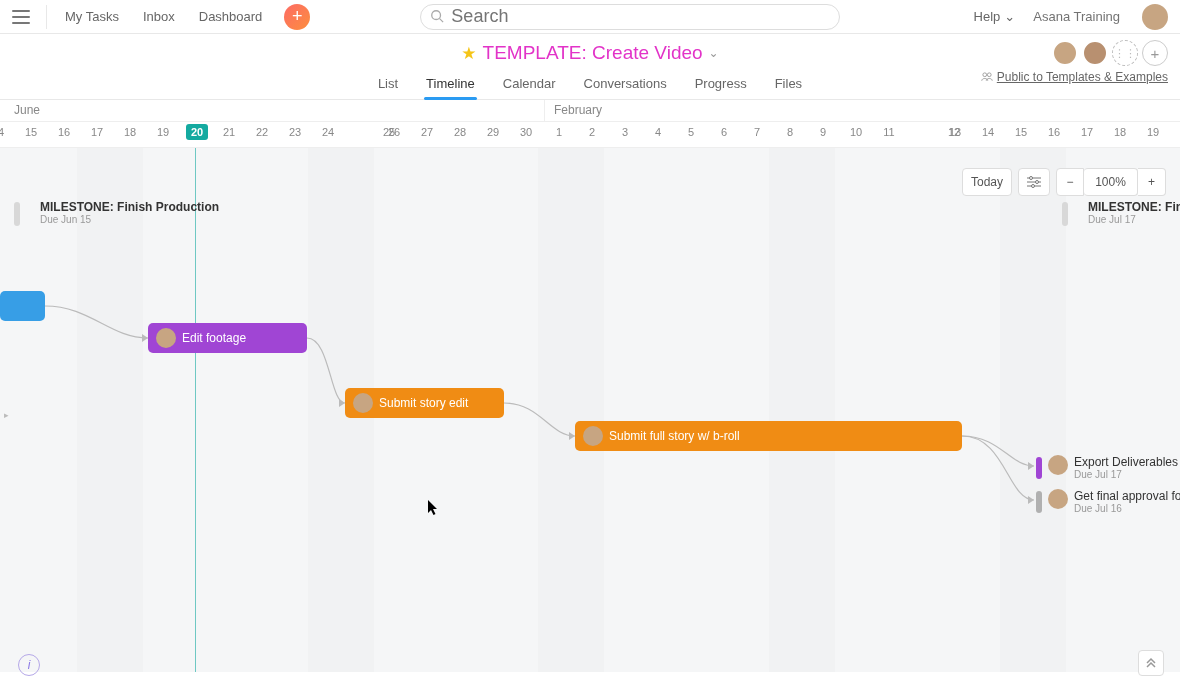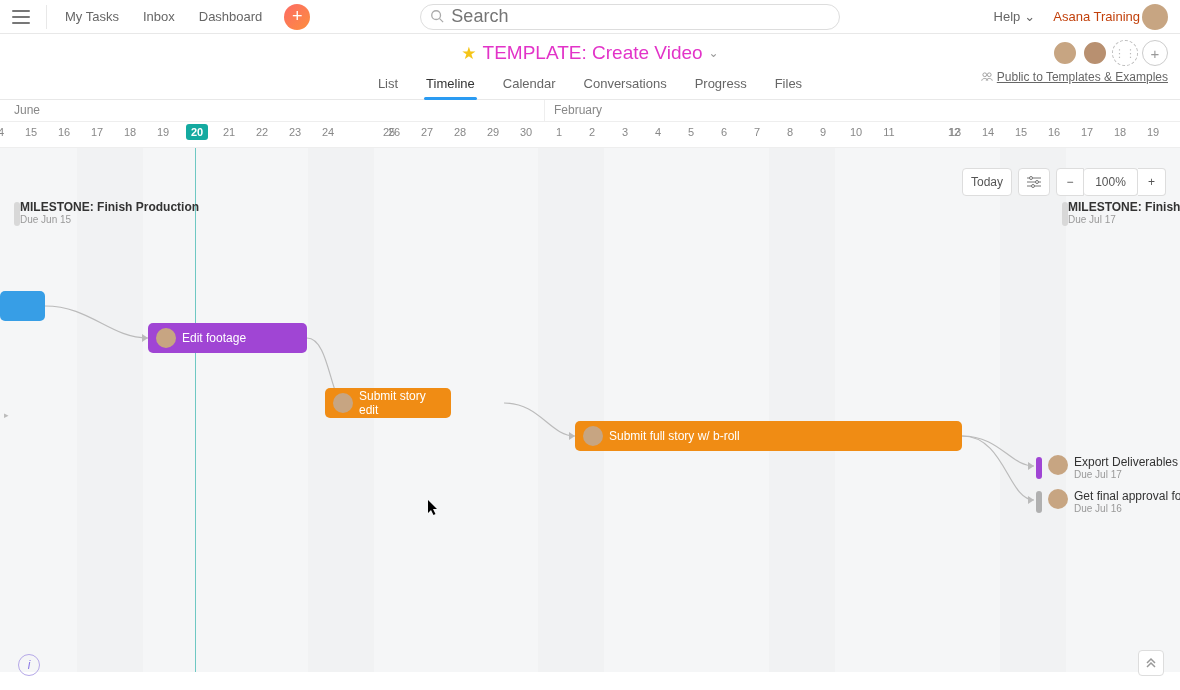--- a/index.html
+++ b/index.html
@@ -10,21 +10,21 @@
 .hamburger { width: 18px; height: 14px; display: flex; flex-direction: column; justify-content: space-between; cursor: pointer; margin-right: 16px; }
 .hamburger span { height: 2px; background: #777; border-radius: 1px; }
 .top-divider { width: 1px; height: 24px; background: #e8e8e8; margin: 0 6px 0 0; }
 .nav-link { color: #666; padding: 0 12px; cursor: pointer; font-size: 13px; }
 .plus-circle { width: 26px; height: 26px; border-radius: 50%; background: linear-gradient(135deg, #fd6b65, #fc8e3e); color: #fff; display: flex; align-items: center; justify-content: center; font-size: 18px; margin-left: 10px; cursor: pointer; }
 .search-wrap { margin-left: 110px; position: relative; }
 .search-input { width: 420px; height: 26px; border: 1px solid #ddd; border-radius: 13px; padding: 0 12px 0 30px; font-size: 18px; color: #555; outline: none; }
 .search-icon { position: absolute; left: 10px; top: 5px; width: 14px; height: 14px; }
 .spacer { flex: 1; }
 .help-link { color: #666; cursor: pointer; display: flex; align-items: center; gap: 4px; margin-right: 18px; }
-.username { color: #c2410c; margin-right: 2px; }
+.username { color: #737373; margin-right: 22px; }
 .avatar-img { width: 26px; height: 26px; border-radius: 50%; background: #c7a582; display: inline-block; }
 
 
 .project-header { text-align: center; padding-top: 8px; position: relative; }
 .project-title { color: #e233c8; font-weight: 500; font-size: 19px; display: inline-flex; align-items: center; gap: 6px; }
 .star { color: #f5c518; font-size: 17px; }
 .chev { color: #999; font-size: 12px; }
 .tabs { display: flex; justify-content: center; gap: 24px; margin-top: 8px; border-bottom: 1px solid #e8e8e8; }
 .tab { color: #666; padding: 4px 2px 8px; cursor: pointer; font-size: 13px; position: relative; }
 .tab.active { color: #333; }
@@ -53,21 +53,21 @@
 
 .tl-controls { position: absolute; top: 20px; right: 14px; display: flex; gap: 6px; }
 .ctrl-btn { background: #fff; border: 1px solid #ddd; border-radius: 4px; height: 28px; min-width: 28px; padding: 0 8px; display: flex; align-items: center; justify-content: center; font-size: 12px; color: #555; cursor: pointer; }
 .zoom-group { display: flex; }
 .zoom-group .ctrl-btn:first-child { border-radius: 4px 0 0 4px; }
 .zoom-group .ctrl-btn:last-child { border-radius: 0 4px 4px 0; }
 .zoom-group .ctrl-btn:not(:first-child) { border-left: none; }
 .zoom-display { min-width: 54px; }
 
 
-.milestone { position: absolute; display: flex; align-items: flex-start; gap: 0; }
+.milestone { position: absolute; display: flex; align-items: flex-start; gap: 20px; }
 .mile-handle { width: 6px; height: 24px; background: #d8d8d8; border-radius: 3px; margin-top: 2px; }
 .mile-text { display: flex; flex-direction: column; }
 .mile-title { font-size: 12px; font-weight: 600; color: #333; white-space: nowrap; }
 .mile-due { font-size: 10px; color: #999; }
 
 
 .taskbar { position: absolute; height: 30px; border-radius: 5px; display: flex; align-items: center; padding: 0 8px; gap: 6px; color: #fff; font-size: 12px; cursor: pointer; }
 .taskbar .av { width: 20px; height: 20px; border-radius: 50%; background: #c7a582; flex-shrink: 0; }
 .tb-blue { background: #379ee6; }
 .tb-purple { background: #a045d4; }
@@ -258,21 +258,21 @@
     </div>
   </div>
 
   <div class="taskbar tb-blue" style="left:0; top:143px; width:45px">
     <span></span>
   </div>
   <div class="taskbar tb-purple" style="left:148px; top:175px; width:159px">
     <div class="av"></div>
     <span>Edit footage</span>
   </div>
-  <div class="taskbar tb-orange" style="left:325px; top:240px; width:126px">
+  <div class="taskbar tb-orange" style="left:345px; top:240px; width:159px">
     <div class="av"></div>
     <span>Submit story edit</span>
   </div>
   <div class="taskbar tb-orange" style="left:575px; top:273px; width:387px">
     <div class="av"></div>
     <span>Submit full story w/ b-roll</span>
   </div>
 
   <div class="side-task" style="left:1036px; top:307px">
     <div class="side-handle sh-purple"></div>

